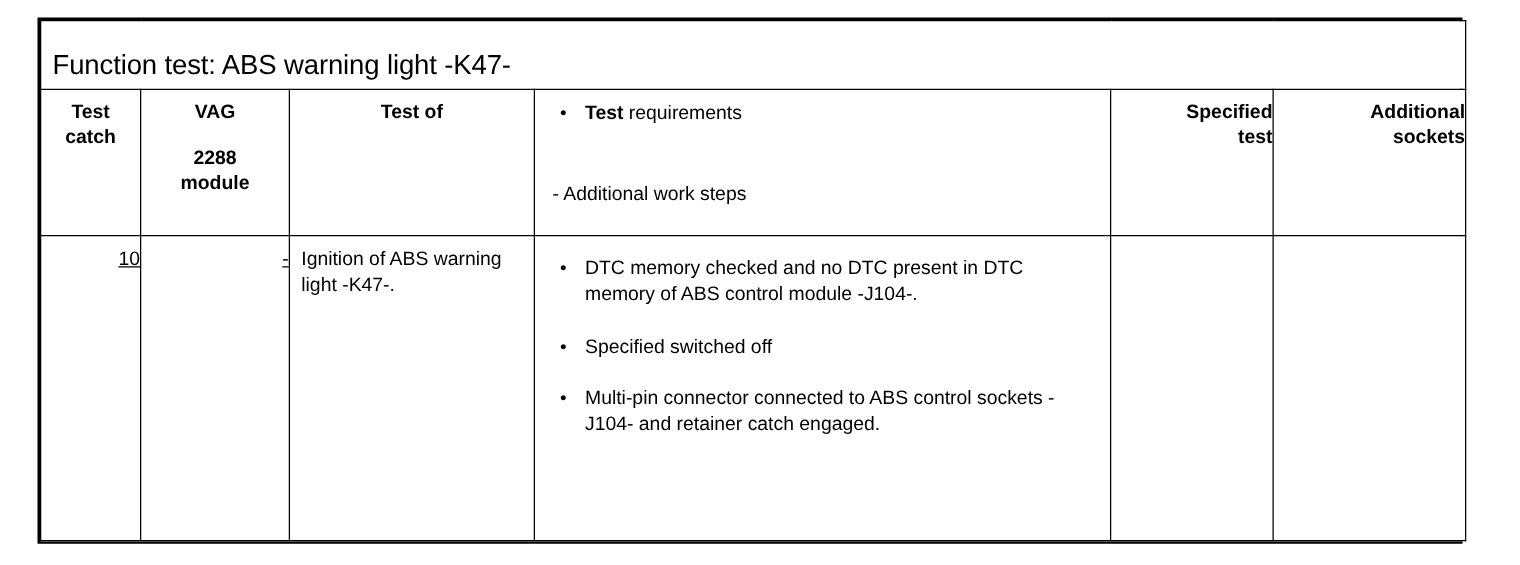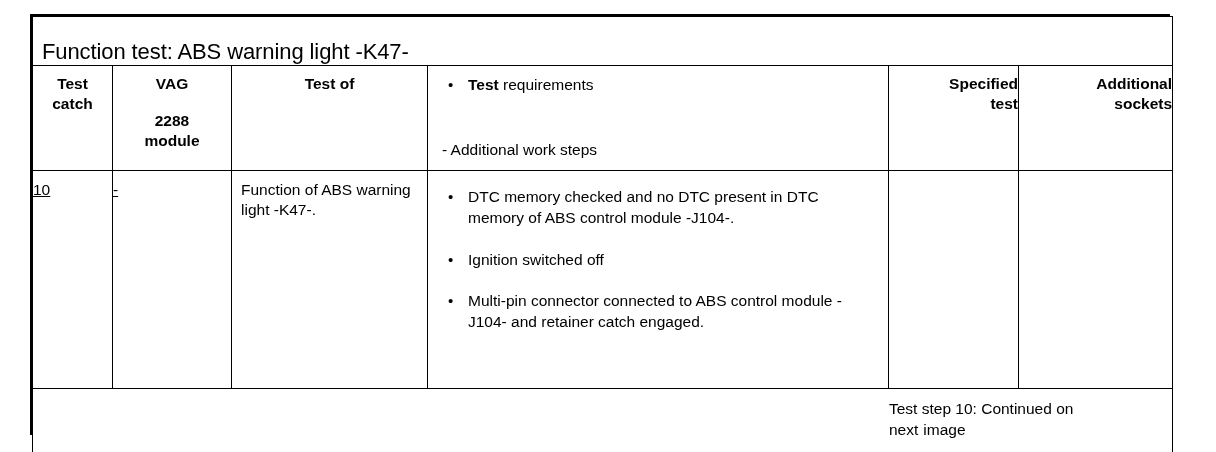--- a/index.html
+++ b/index.html
@@ -103,21 +103,21 @@
   .req-head .bold-word { font-weight: bold; }
   .req-head .dash-line {
     position: relative;
     padding-left: 0px;
     margin-top: 45px;
   }
 
   
   .body-row { height: 218px; }
   .body-center {
-    text-align: left;
+    text-align: right;
     padding-top: 9px;
     line-height: 1.35;
     text-decoration: underline;
   }
   .testof-cell {
     padding: 9px 6px 0 9px;
     line-height: 1.32;
   }
   .req-body {
     padding: 16px 10px 0 14px;
@@ -216,46 +216,38 @@
     </tr>
 
     <tr class="body-row">
       <td>
         <div class="body-center">10</div>
       </td>
       <td>
         <div class="body-center">-</div>
       </td>
       <td>
-        <div class="testof-cell">Function of ABS warning light -K47-.</div>
+        <div class="testof-cell">Ignition of ABS warning light -K47-.</div>
       </td>
       <td>
         <div class="req-body">
           <div class="item">
             <span class="dot">•</span><span>DTC memory checked and no DTC present in DTC memory of ABS control module -J104-.</span>
           </div>
           <div class="item">
-            <span class="dot">•</span><span>Ignition switched off</span>
+            <span class="dot">•</span><span>Specified switched off</span>
           </div>
           <div class="item">
-            <span class="dot">•</span><span>Multi-pin connector connected to ABS control module -J104- and retainer catch engaged.</span>
+            <span class="dot">•</span><span>Multi-pin connector connected to ABS control sockets -J104- and retainer catch engaged.</span>
           </div>
         </div>
       </td>
       <td>
         <div class="body-center"></div>
       </td>
       <td>
         <div class="body-center"></div>
       </td>
     </tr>
 
-    <tr class="foot-row">
-      <td class="foot-cell" colspan="6">
-        <div class="foot-text">
-          <div>Test step 10: Continued on</div>
-          <div><span>next</span><span class="gapword">image</span></div>
-        </div>
-      </td>
-    </tr>
   </tbody>
     </table>
 </div>
 
 </body></html>

